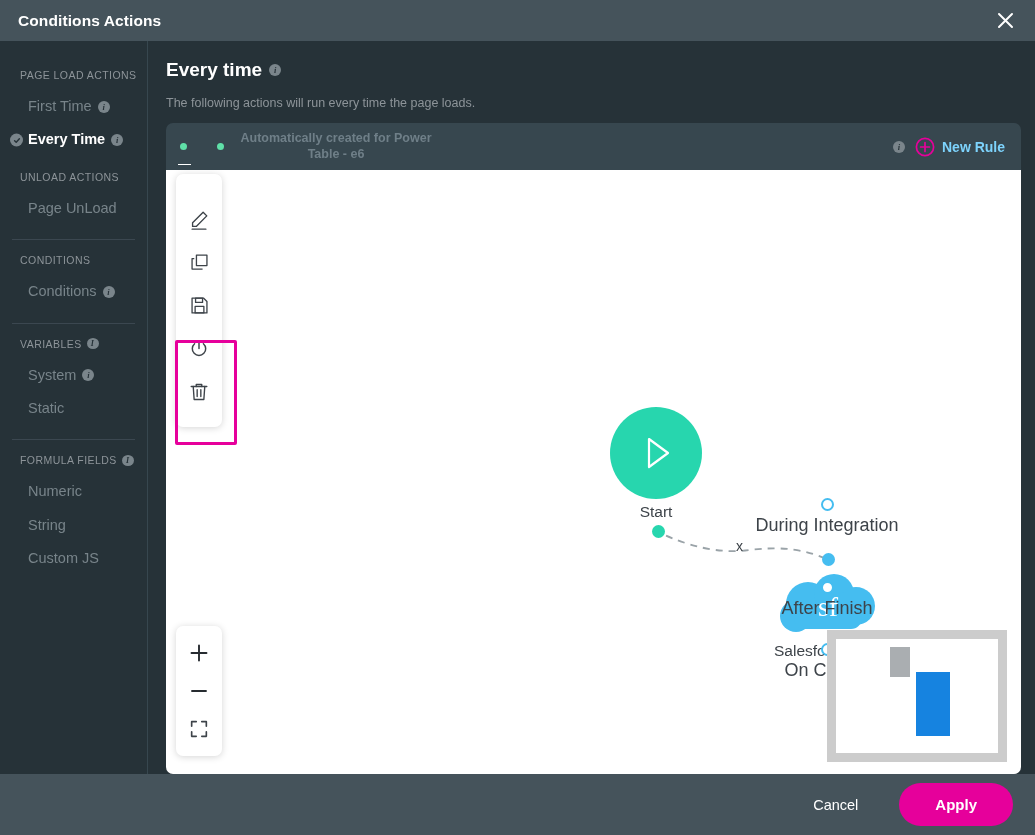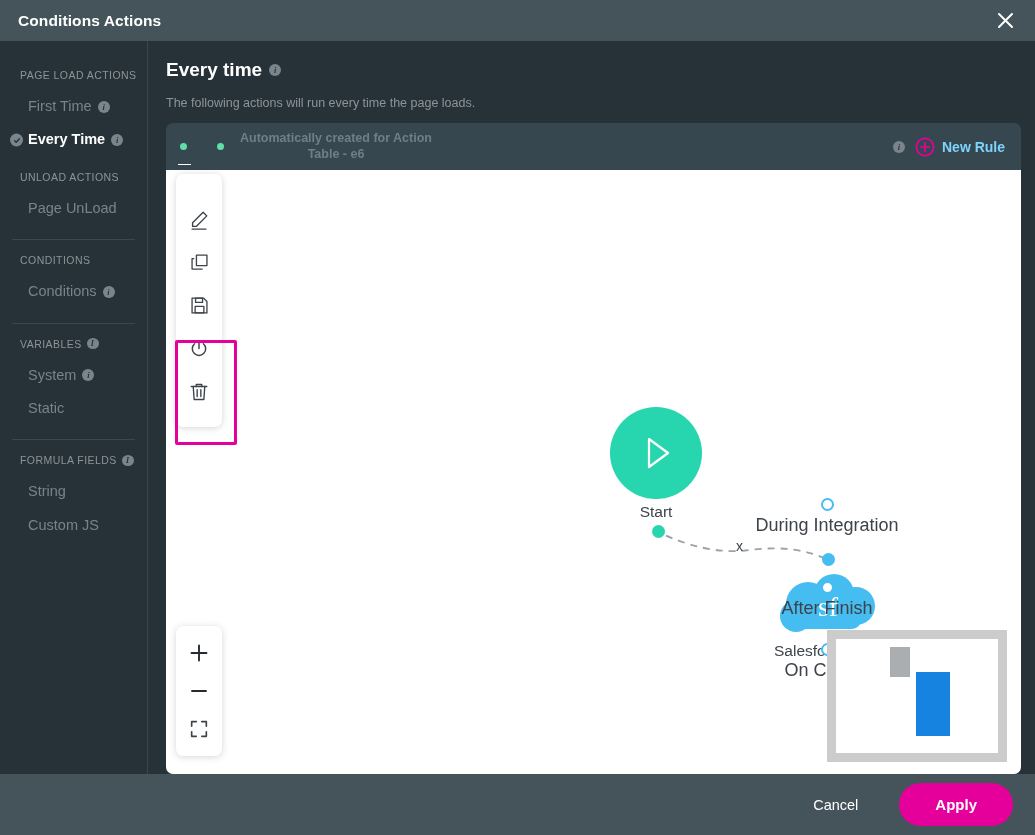--- a/index.html
+++ b/index.html
@@ -277,20 +277,23 @@
         <span>Static</span>
       </div>
 
       <div class="sb-divider"></div>
 
       <div class="sb-group-label">
         <span>FORMULA FIELDS</span>
         <span class="info-badge sm">i</span>
       </div>
       <div class="sb-item">
+        <span>Numeric</span>
+      </div>
+      <div class="sb-item">
         <span>String</span>
       </div>
       <div class="sb-item">
         <span>Custom JS</span>
       </div>
     </div>
 
     <div class="main">
 
       <div class="page-title">
@@ -298,21 +301,21 @@
         <span class="info-badge">i</span>
       </div>
       <div class="page-sub">The following actions will run every time the page loads.</div>
 
       <div class="tabbar">
         <div class="tab active">
           <span class="tab-dot"></span>
         </div>
         <div class="tab">
           <span class="tab-dot"></span>
-          <span class="tab-label">Automatically created for Action Table - e6</span>
+          <span class="tab-label">Automatically created for Power Table - e6</span>
         </div>
         <div class="tabbar-right">
           <span class="info-badge">i</span>
           <div class="new-rule">
             <svg width="20" height="20" viewBox="0 0 20 20">
               <circle cx="10" cy="10" r="8.6" fill="none" stroke="#e6009b" stroke-width="1.7"></circle>
               <path d="M10 5.6 V14.4 M5.6 10 H14.4" stroke="#e6009b" stroke-width="1.7" stroke-linecap="round"></path>
             </svg>
             <span>New Rule</span>
           </div>

